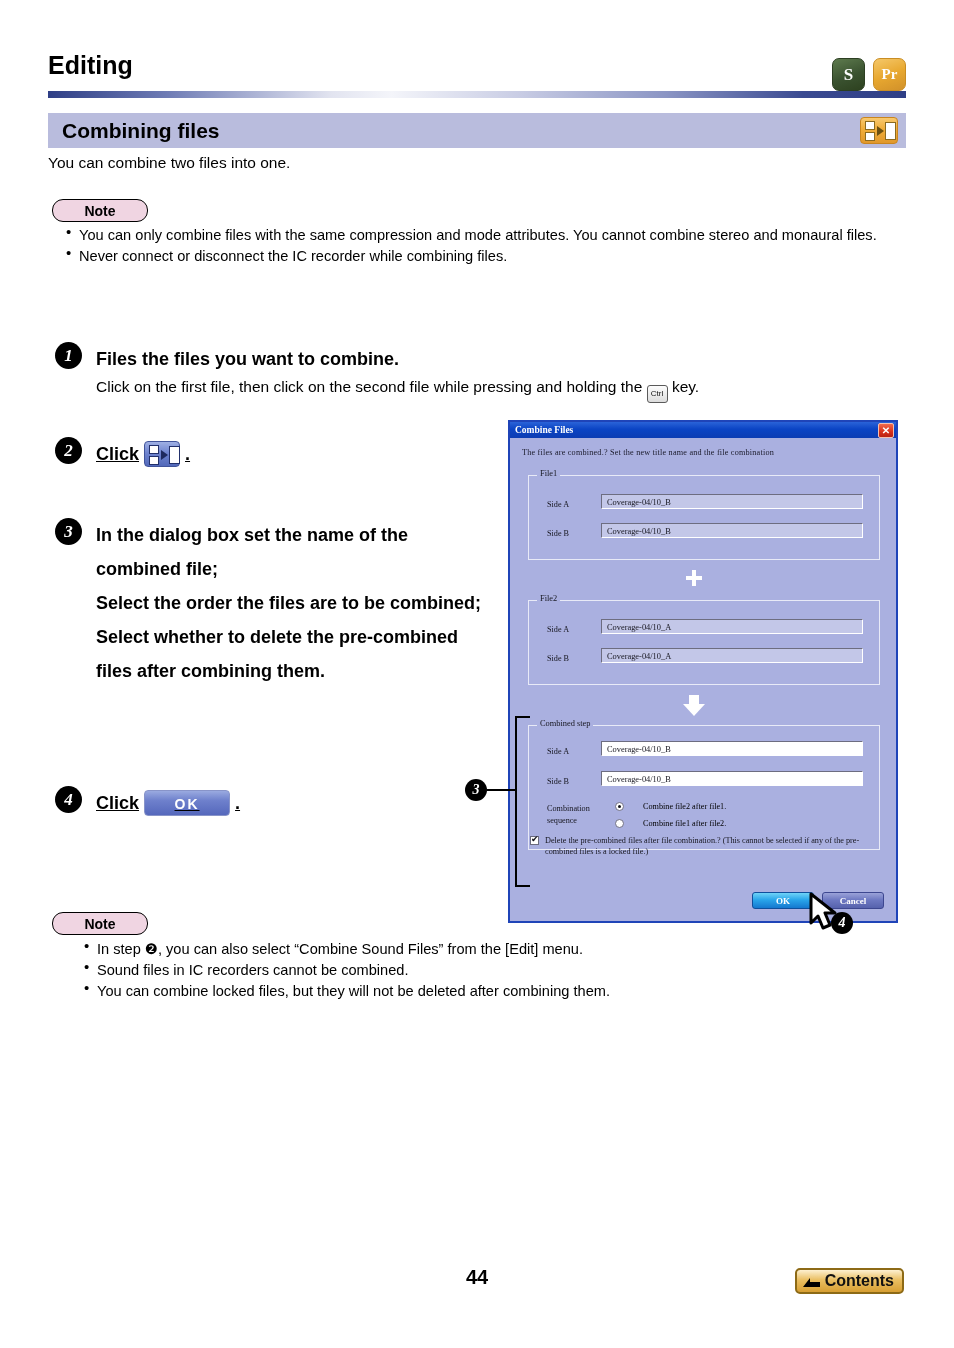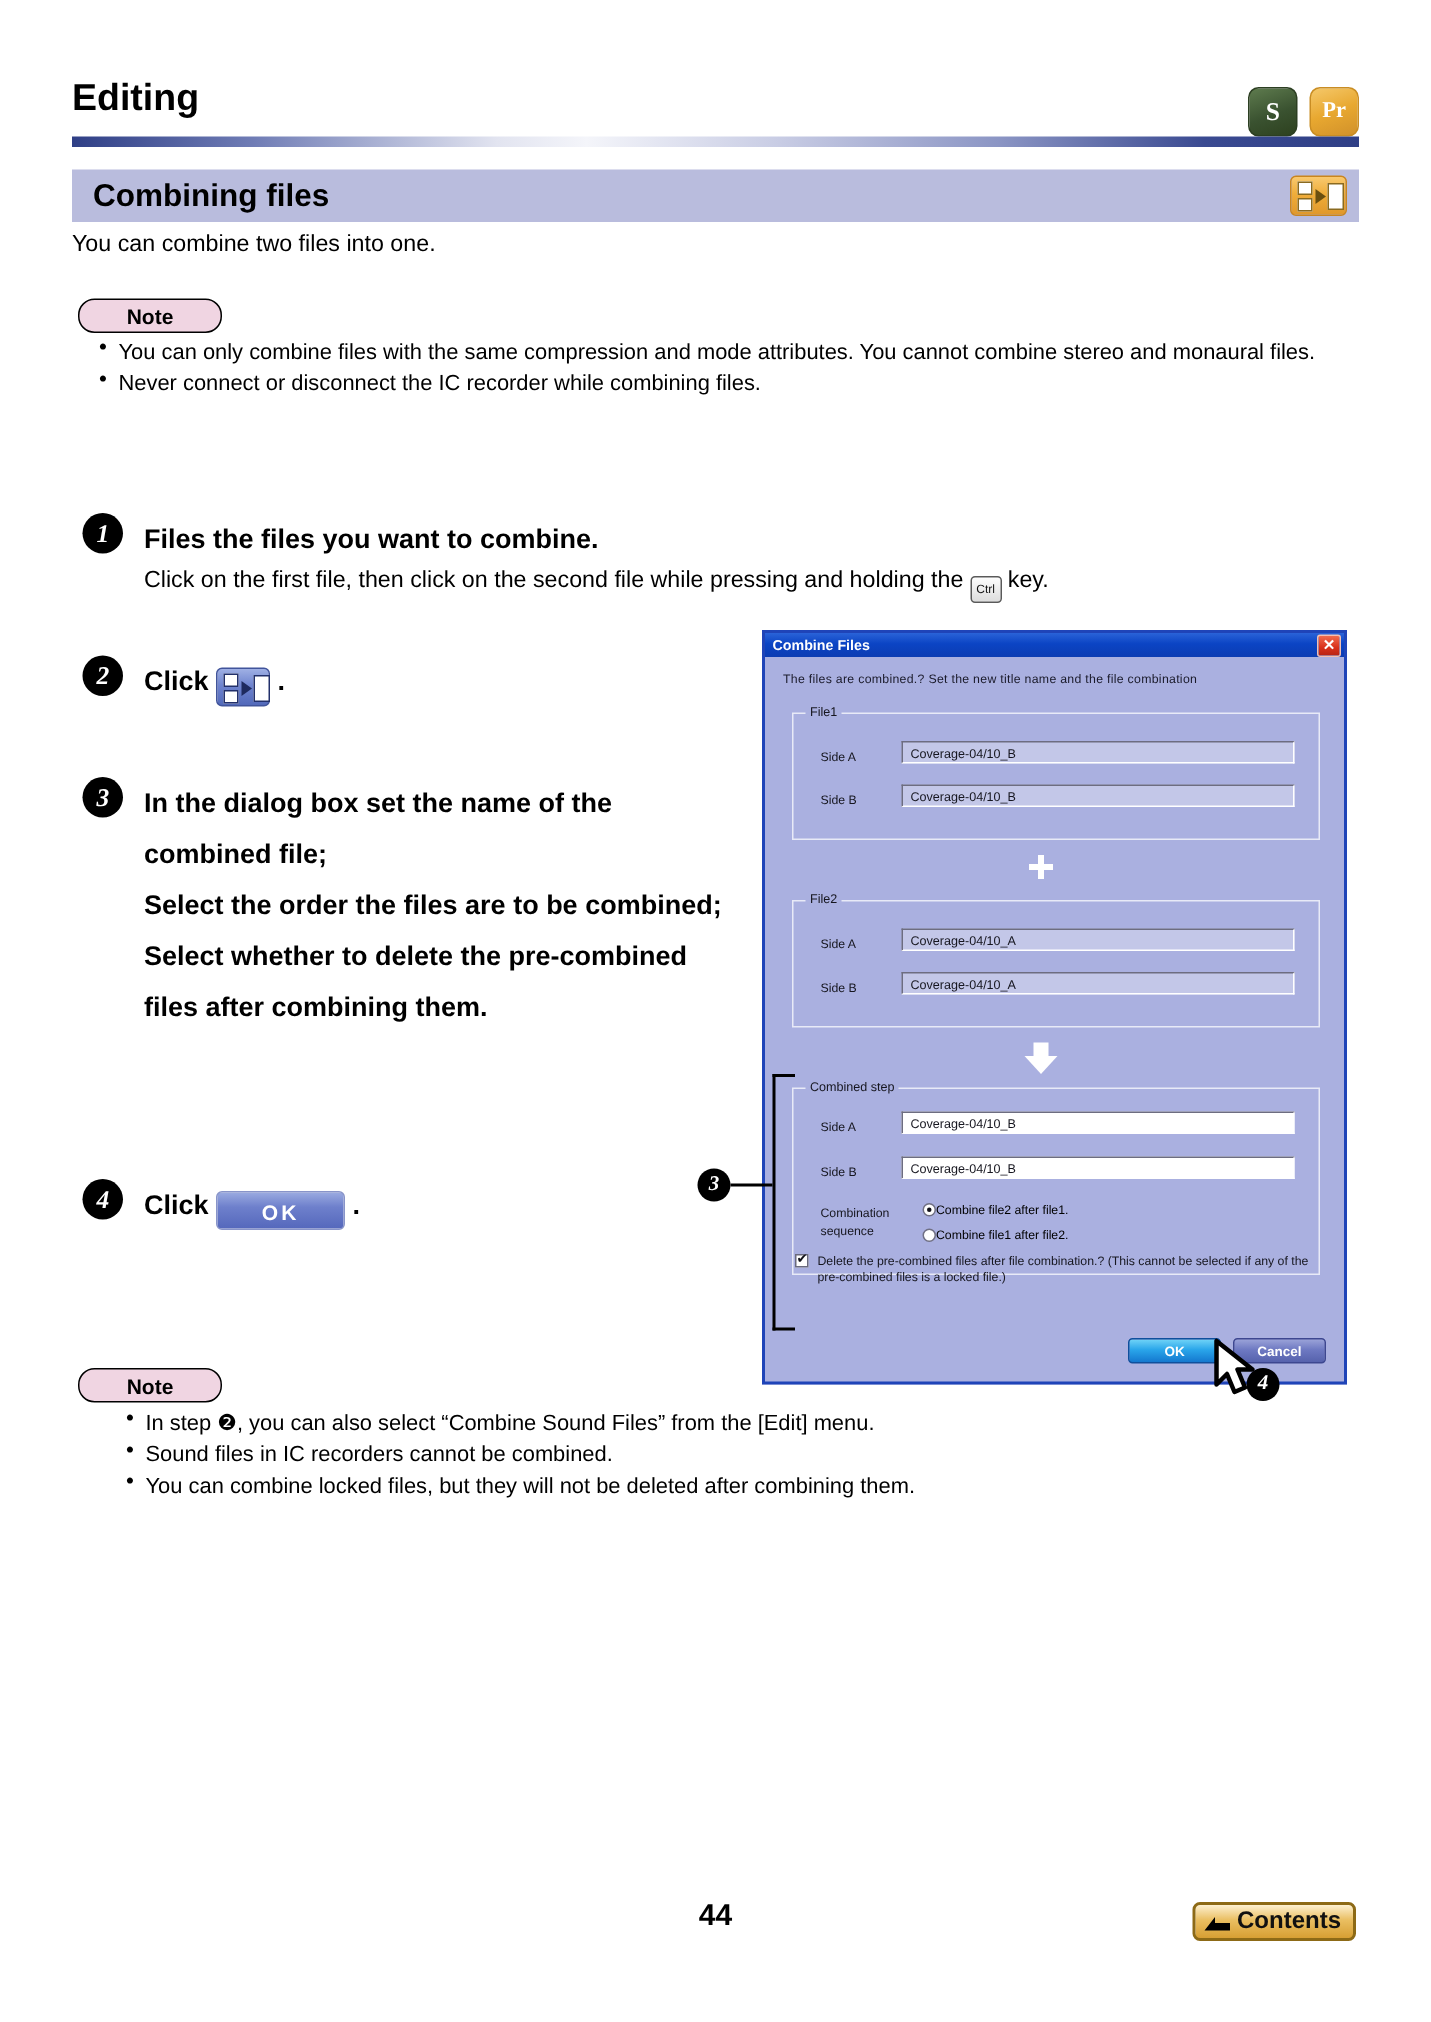--- a/index.html
+++ b/index.html
@@ -132,21 +132,21 @@
   }
   .step-sub {
     margin-left: 41px; font-size: 15.5px; line-height: 22px; font-weight: normal;
   }
 
   #step1 { left: 55px; top: 342px; width: 800px; }
   #step2 { left: 55px; top: 437px; width: 420px; }
   #step3 { left: 55px; top: 518px; width: 440px; }
   #step4 { left: 55px; top: 786px; width: 420px; }
 
-  .inline-row { display: flex; align-items: flex-end; gap: 5px; }
+  .inline-row { display: flex; align-items: center; gap: 5px; text-decoration: underline; }
 
   
   .key-ctrl {
     display: inline-block; vertical-align: -4px;
     width: 21px; height: 18px; border-radius: 3px;
     background: linear-gradient(180deg,#fdfdfd 0%, #dcdcdc 100%);
     border: 1.5px solid #5a5a5a;
     font-size: 8px; color: #111;
     text-align: center; line-height: 16px;
     box-sizing: border-box;
@@ -187,21 +187,21 @@
     border-left: 2px solid #000; border-top: 2px solid #000; border-bottom: 2px solid #000;
     z-index: 25;
   }
 
   
   #dialog {
     position: absolute; left: 508px; top: 420px; width: 390px; height: 503px;
     background: #aab0e0;
     border: 2px solid #1f44b8;
     box-sizing: border-box;
-    font-family: Liberation Sans, sans-serif;
+    font-family: Liberation Serif, serif;
   }
   #dlg-titlebar {
     height: 16px; width: 100%;
     background: linear-gradient(180deg,#2a63d8 0%, #0b44c4 45%, #0c3cb3 100%);
     display: flex; align-items: center; position: relative;
   }
   #dlg-title {
     color: #fff; font-size: 9.5px; font-weight: bold; margin-left: 5px;
   }
   #dlg-close {
@@ -259,21 +259,21 @@
   #plus-sign::before { left:0; top:6px; width:16px; height:4px; }
   #plus-sign::after  { left:6px; top:0; width:4px; height:16px; }
 
   #down-arrow {
     position: absolute; left: 173px; top: 273px; width: 22px; height: 22px;
   }
   #down-arrow .stem { position:absolute; left:6px; top:0; width:10px; height:10px; background:#fff; }
   #down-arrow .head { position:absolute; left:0px; top:9px; width:0; height:0;
     border-left:11px solid transparent; border-right:11px solid transparent; border-top:12px solid #fff; }
 
-  .radio-row { position: absolute; display: flex; align-items: center; gap: 0; font-size: 8.2px; }
+  .radio-row { position: absolute; display: flex; align-items: center; gap: 19px; font-size: 8.2px; }
   .radio {
     width: 9px; height: 9px; border-radius: 50%;
     background: #ffffff; border: 1px solid #707084;
     box-sizing: border-box; position: relative;
   }
   .radio.checked::after {
     content:""; position:absolute; left: 2px; top: 2px;
     width: 3px; height: 3px; border-radius: 50%; background:#101018;
   }
 

